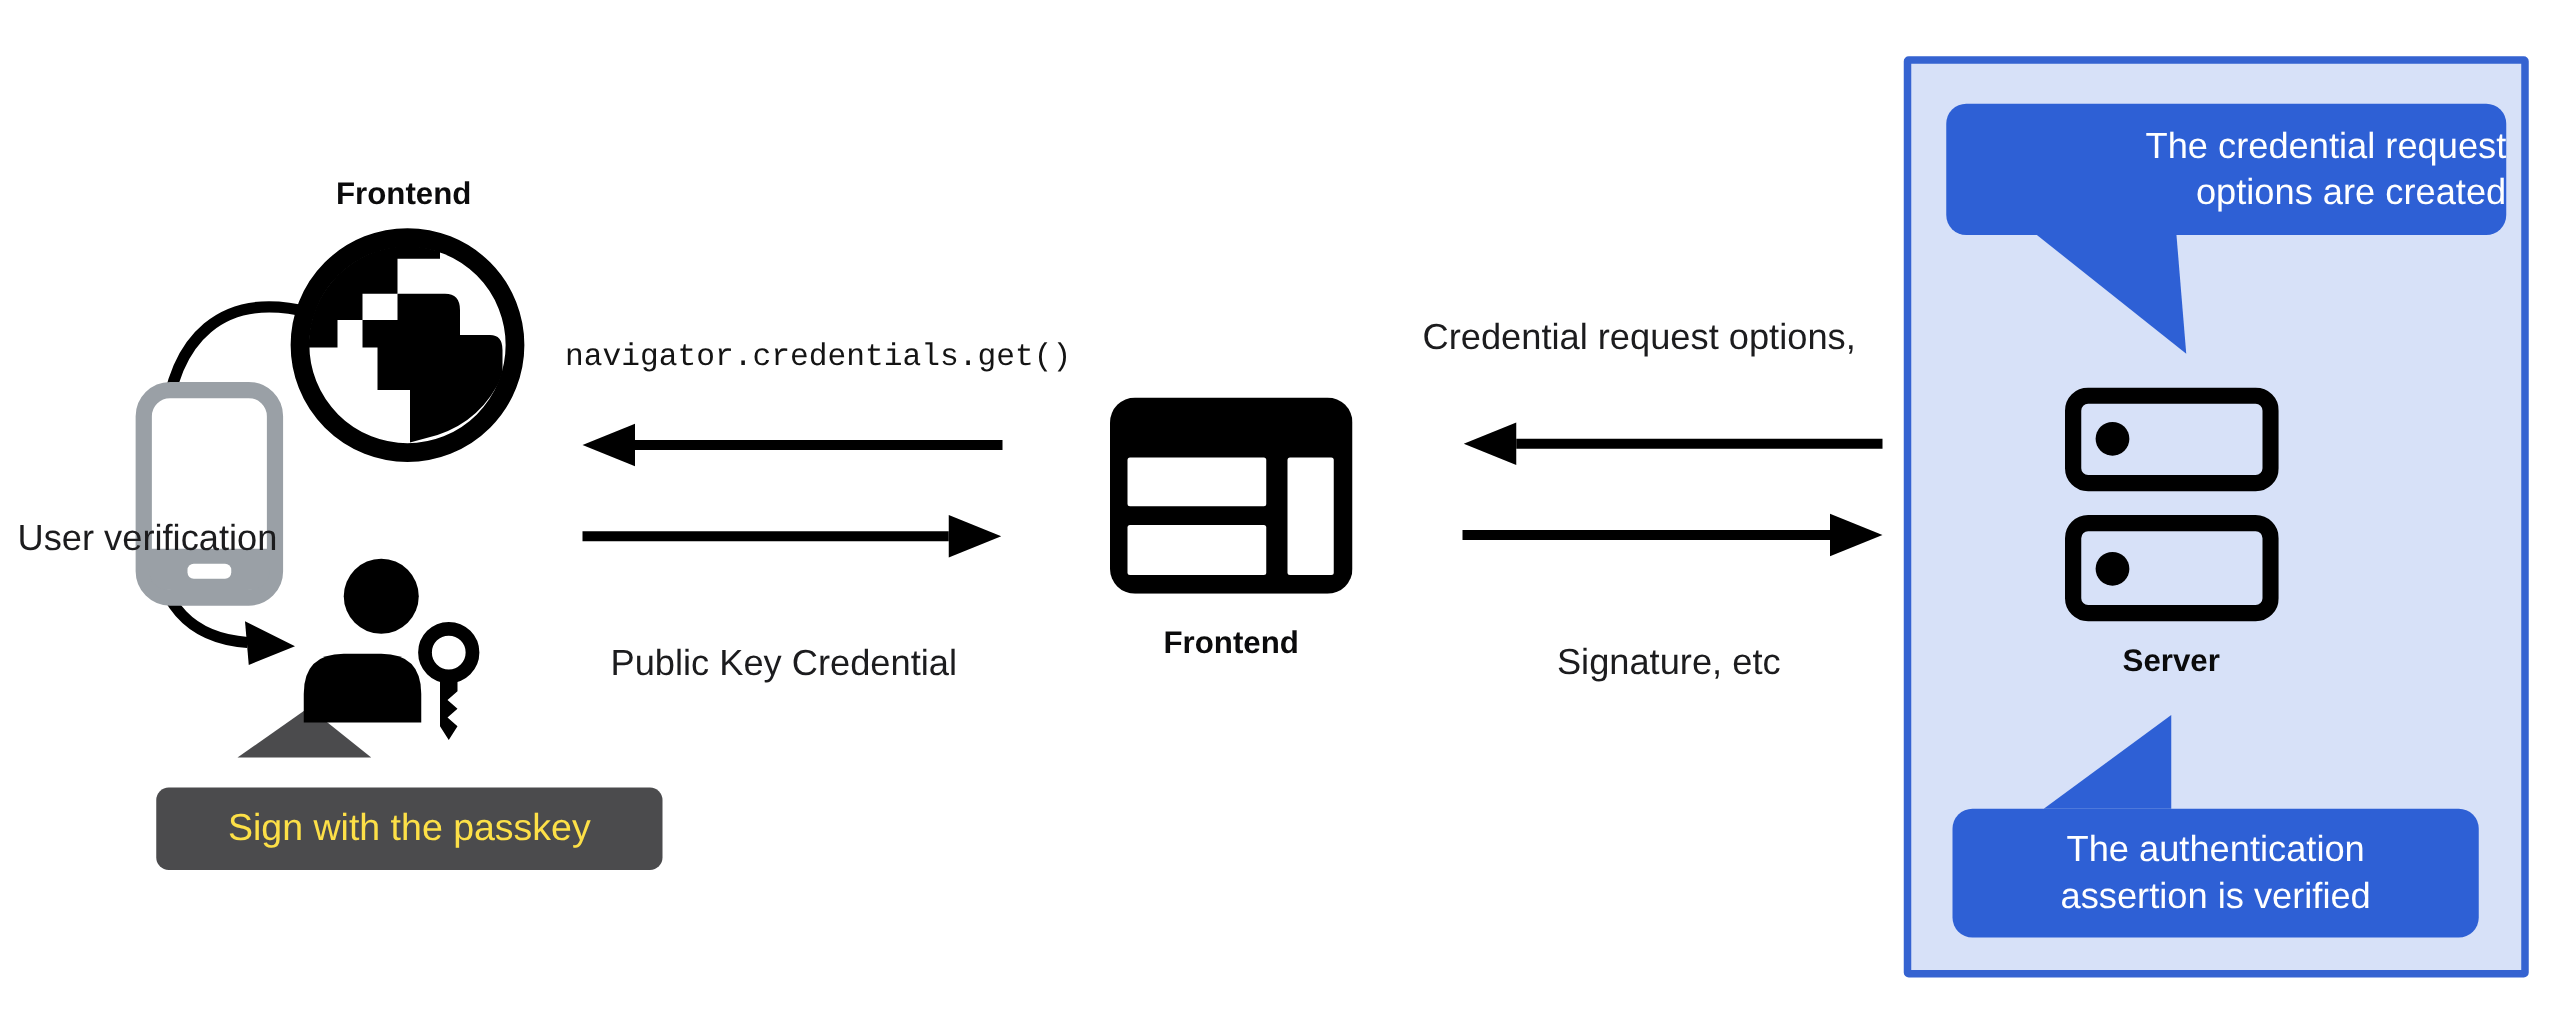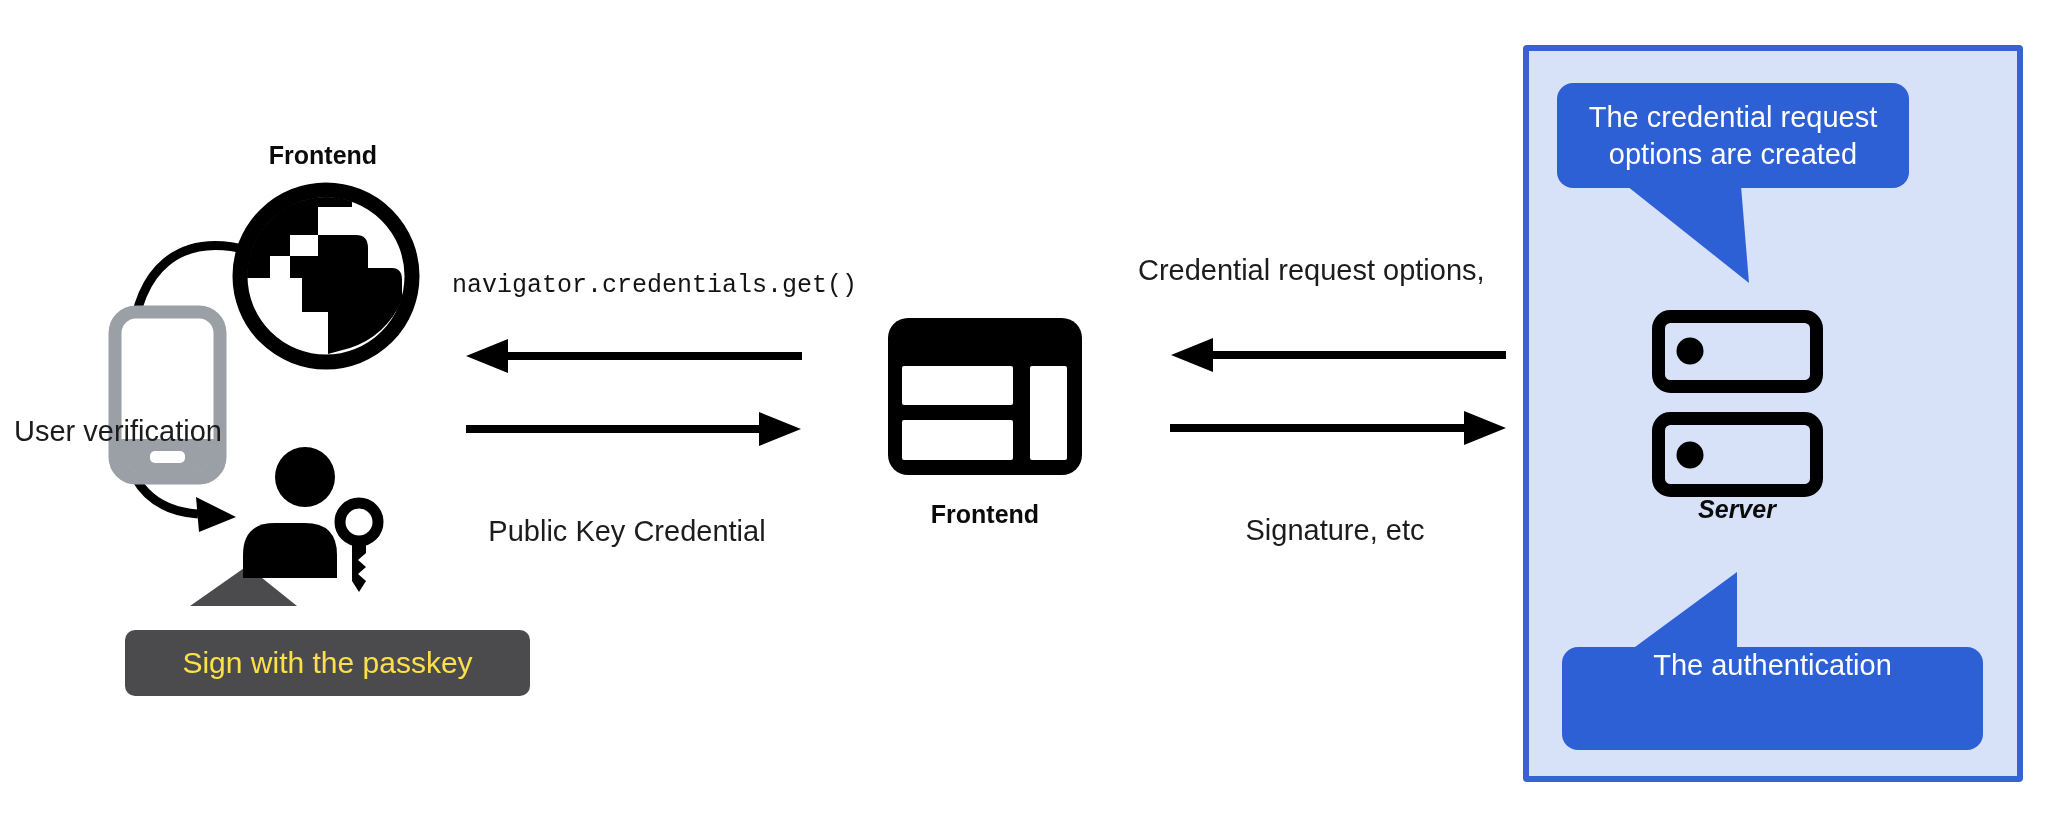--- a/index.html
+++ b/index.html
@@ -32,24 +32,24 @@
   #server-panel{
     left:1523px;top:45px;width:500px;height:737px;box-sizing:border-box;
     border:6px solid var(--panel-border,#3563d1);background:var(--panel-bg,#d7e1f8);
     border-radius:4px;
   }
   .bubble{
     position:absolute;background:var(--bubble-blue,#2e60d5);color:#fff;border-radius:16px;
     font-size:29px;line-height:37px;text-align:center;display:flex;flex-direction:column;
     justify-content:center;z-index:2;
   }
-  #bubble-top{left:28px;top:32px;width:352px;height:105px;}
-  #bubble-bottom{left:33px;top:596px;width:421px;height:103px;justify-content:space-between;}
+  #bubble-top{left:28px;top:32px;width:448px;height:105px;align-items:flex-end;}
+  #bubble-bottom{left:33px;top:596px;width:421px;height:103px;}
   #panel-tails{position:absolute;left:0;top:0;z-index:1;pointer-events:none;}
-  #server-label{left:108px;top:444px;width:200px;font-style:italic;}
+  #server-label{left:108px;top:464px;width:200px;}
 </style>
 </head>
 <body>
 
 <div id="canvas">
 
   <svg id="arrow-layer" width="2046" height="818" viewBox="0 0 2046 818">
 
     <g stroke="#000" fill="#000">
       <path d="M248 250 C 178 232 138 270 132 342" stroke-width="9" fill="none"></path>
@@ -147,16 +147,17 @@
       <rect x="6.5" y="6.5" width="158" height="70" rx="12" fill="none" stroke="#000" stroke-width="13"></rect>
       <circle cx="38" cy="41" r="13.5" fill="#000"></circle>
       <rect x="6.5" y="108.5" width="158" height="72" rx="12" fill="none" stroke="#000" stroke-width="13"></rect>
       <circle cx="38" cy="145" r="13.5" fill="#000"></circle>
     </svg>
 
     <div class="abs label-bold" id="server-label">Server</div>
 
     <div class="bubble" id="bubble-bottom">
       <div>The authentication</div>
+      <div>assertion is verified</div>
     </div>
   </div>
 
 </div>
 
 </body></html>

